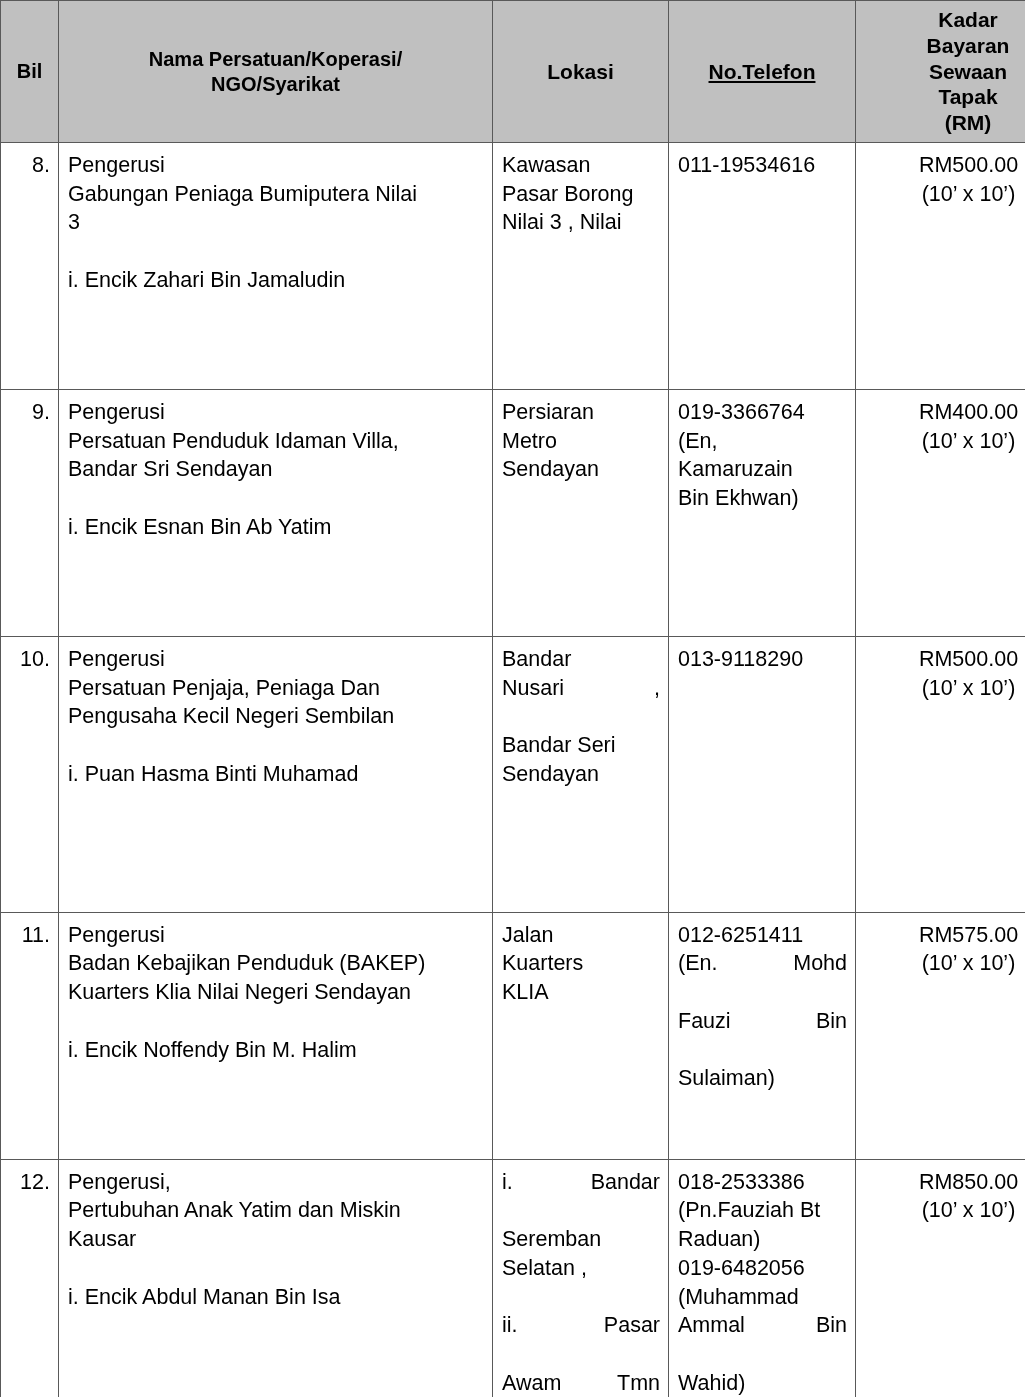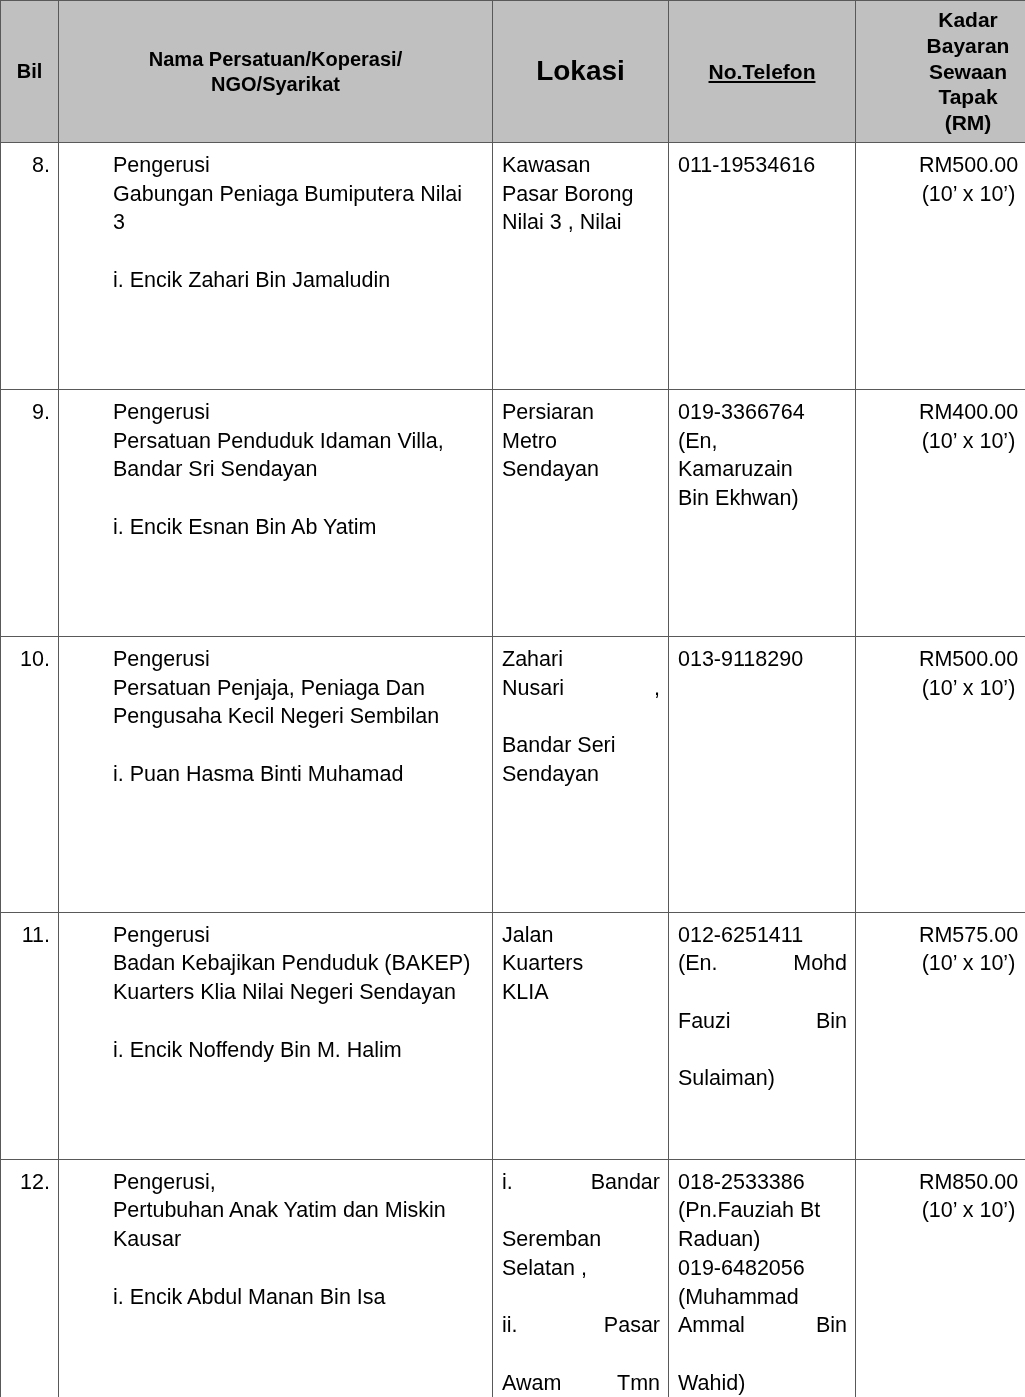--- a/index.html
+++ b/index.html
@@ -50,21 +50,21 @@
     font-size: 21px;
     line-height: 1.22;
     text-align: center;
     vertical-align: middle;
     height: 142px;
     padding: 4px 6px;
     box-sizing: border-box;
   }
   table.reg thead th.h-bil      { font-size: 20px; margin-left: 20px; }
   table.reg thead th.h-nama     { font-size: 20px; }
-  table.reg thead th.h-lokasi   { font-size: 28px; margin-left: 6px; }
+  table.reg thead th.h-lokasi   { font-size: 21px; margin-left: 6px; }
   table.reg thead th.h-telefon  { font-size: 21px; text-decoration: underline; }
   table.reg thead th.h-kadar    { font-size: 21px; }
 
   
   table.reg tbody td {
     font-size: 21.5px;
     line-height: 1.335;
     padding: 8px 8px 8px 9px;
     box-sizing: border-box;
   }
@@ -88,21 +88,21 @@
   }
   .jline:after {
     content: "";
     display: inline-block;
     width: 100%;
     height: 0;
   }
   .line { display: block; }
   .gap  { display: block; height: 1.34em; }
 
-  .org-line { display: block; margin-left: 45px; }
+  .org-line { display: block; }
 </style>
 </head>
 <body>
 
 <div class="sheet">
 
   <table class="reg">
     <colgroup>
       <col class="c-bil">
       <col class="c-nama">
@@ -197,21 +197,21 @@
         <tr style="height: 172px;">
           <td class="cell-bil"><span>10.</span></td>
           <td class="cell-nama">
             <span class="org-line">Pengerusi</span>
             <span class="org-line">Persatuan Penjaja, Peniaga Dan</span>
             <span class="org-line">Pengusaha Kecil Negeri Sembilan</span>
             <span class="gap"></span>
             <span class="org-line">i. Puan Hasma Binti Muhamad</span>
           </td>
           <td class="cell-lokasi">
-            <span class="line">Zahari</span>
+            <span class="line">Bandar</span>
             <span class="jline">Nusari ,</span>
             <span class="line">Bandar Seri</span>
             <span class="line">Sendayan</span>
             <span class="gap"></span>
             <span class="gap"></span>
             <span class="gap"></span>
             <span class="gap"></span>
           </td>
           <td class="cell-telefon">
             <span class="line">013-9118290</span>

